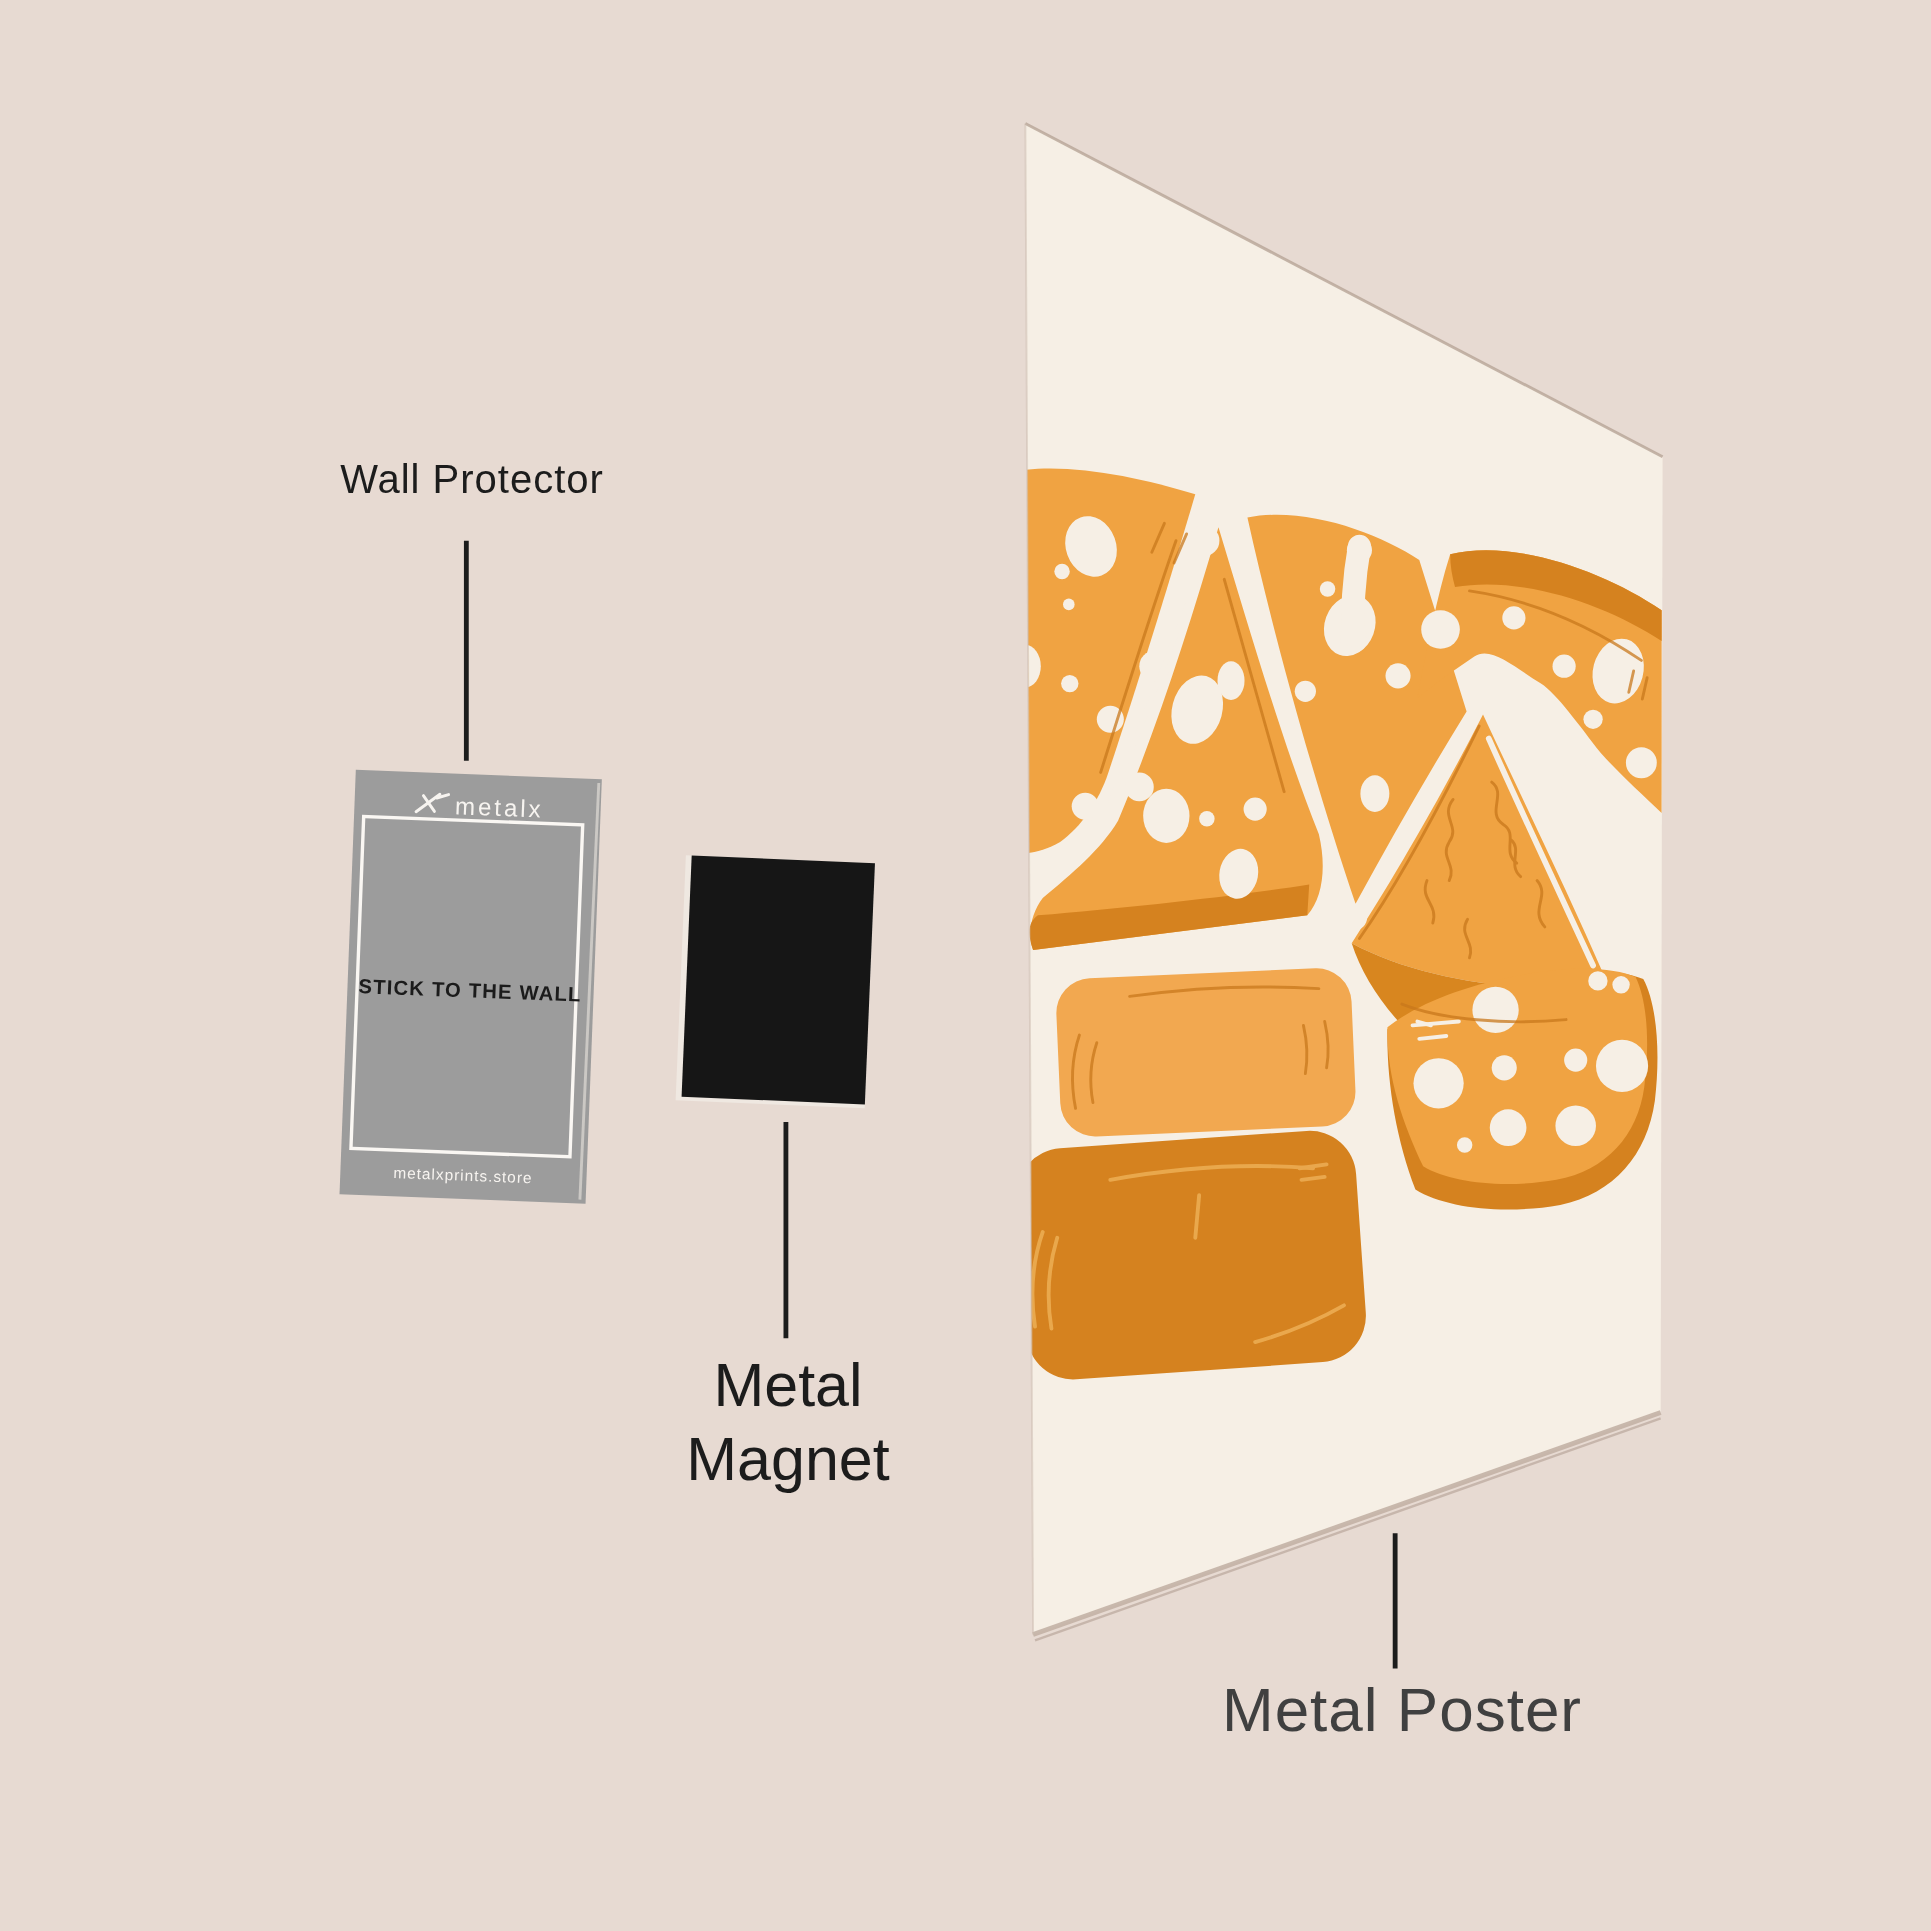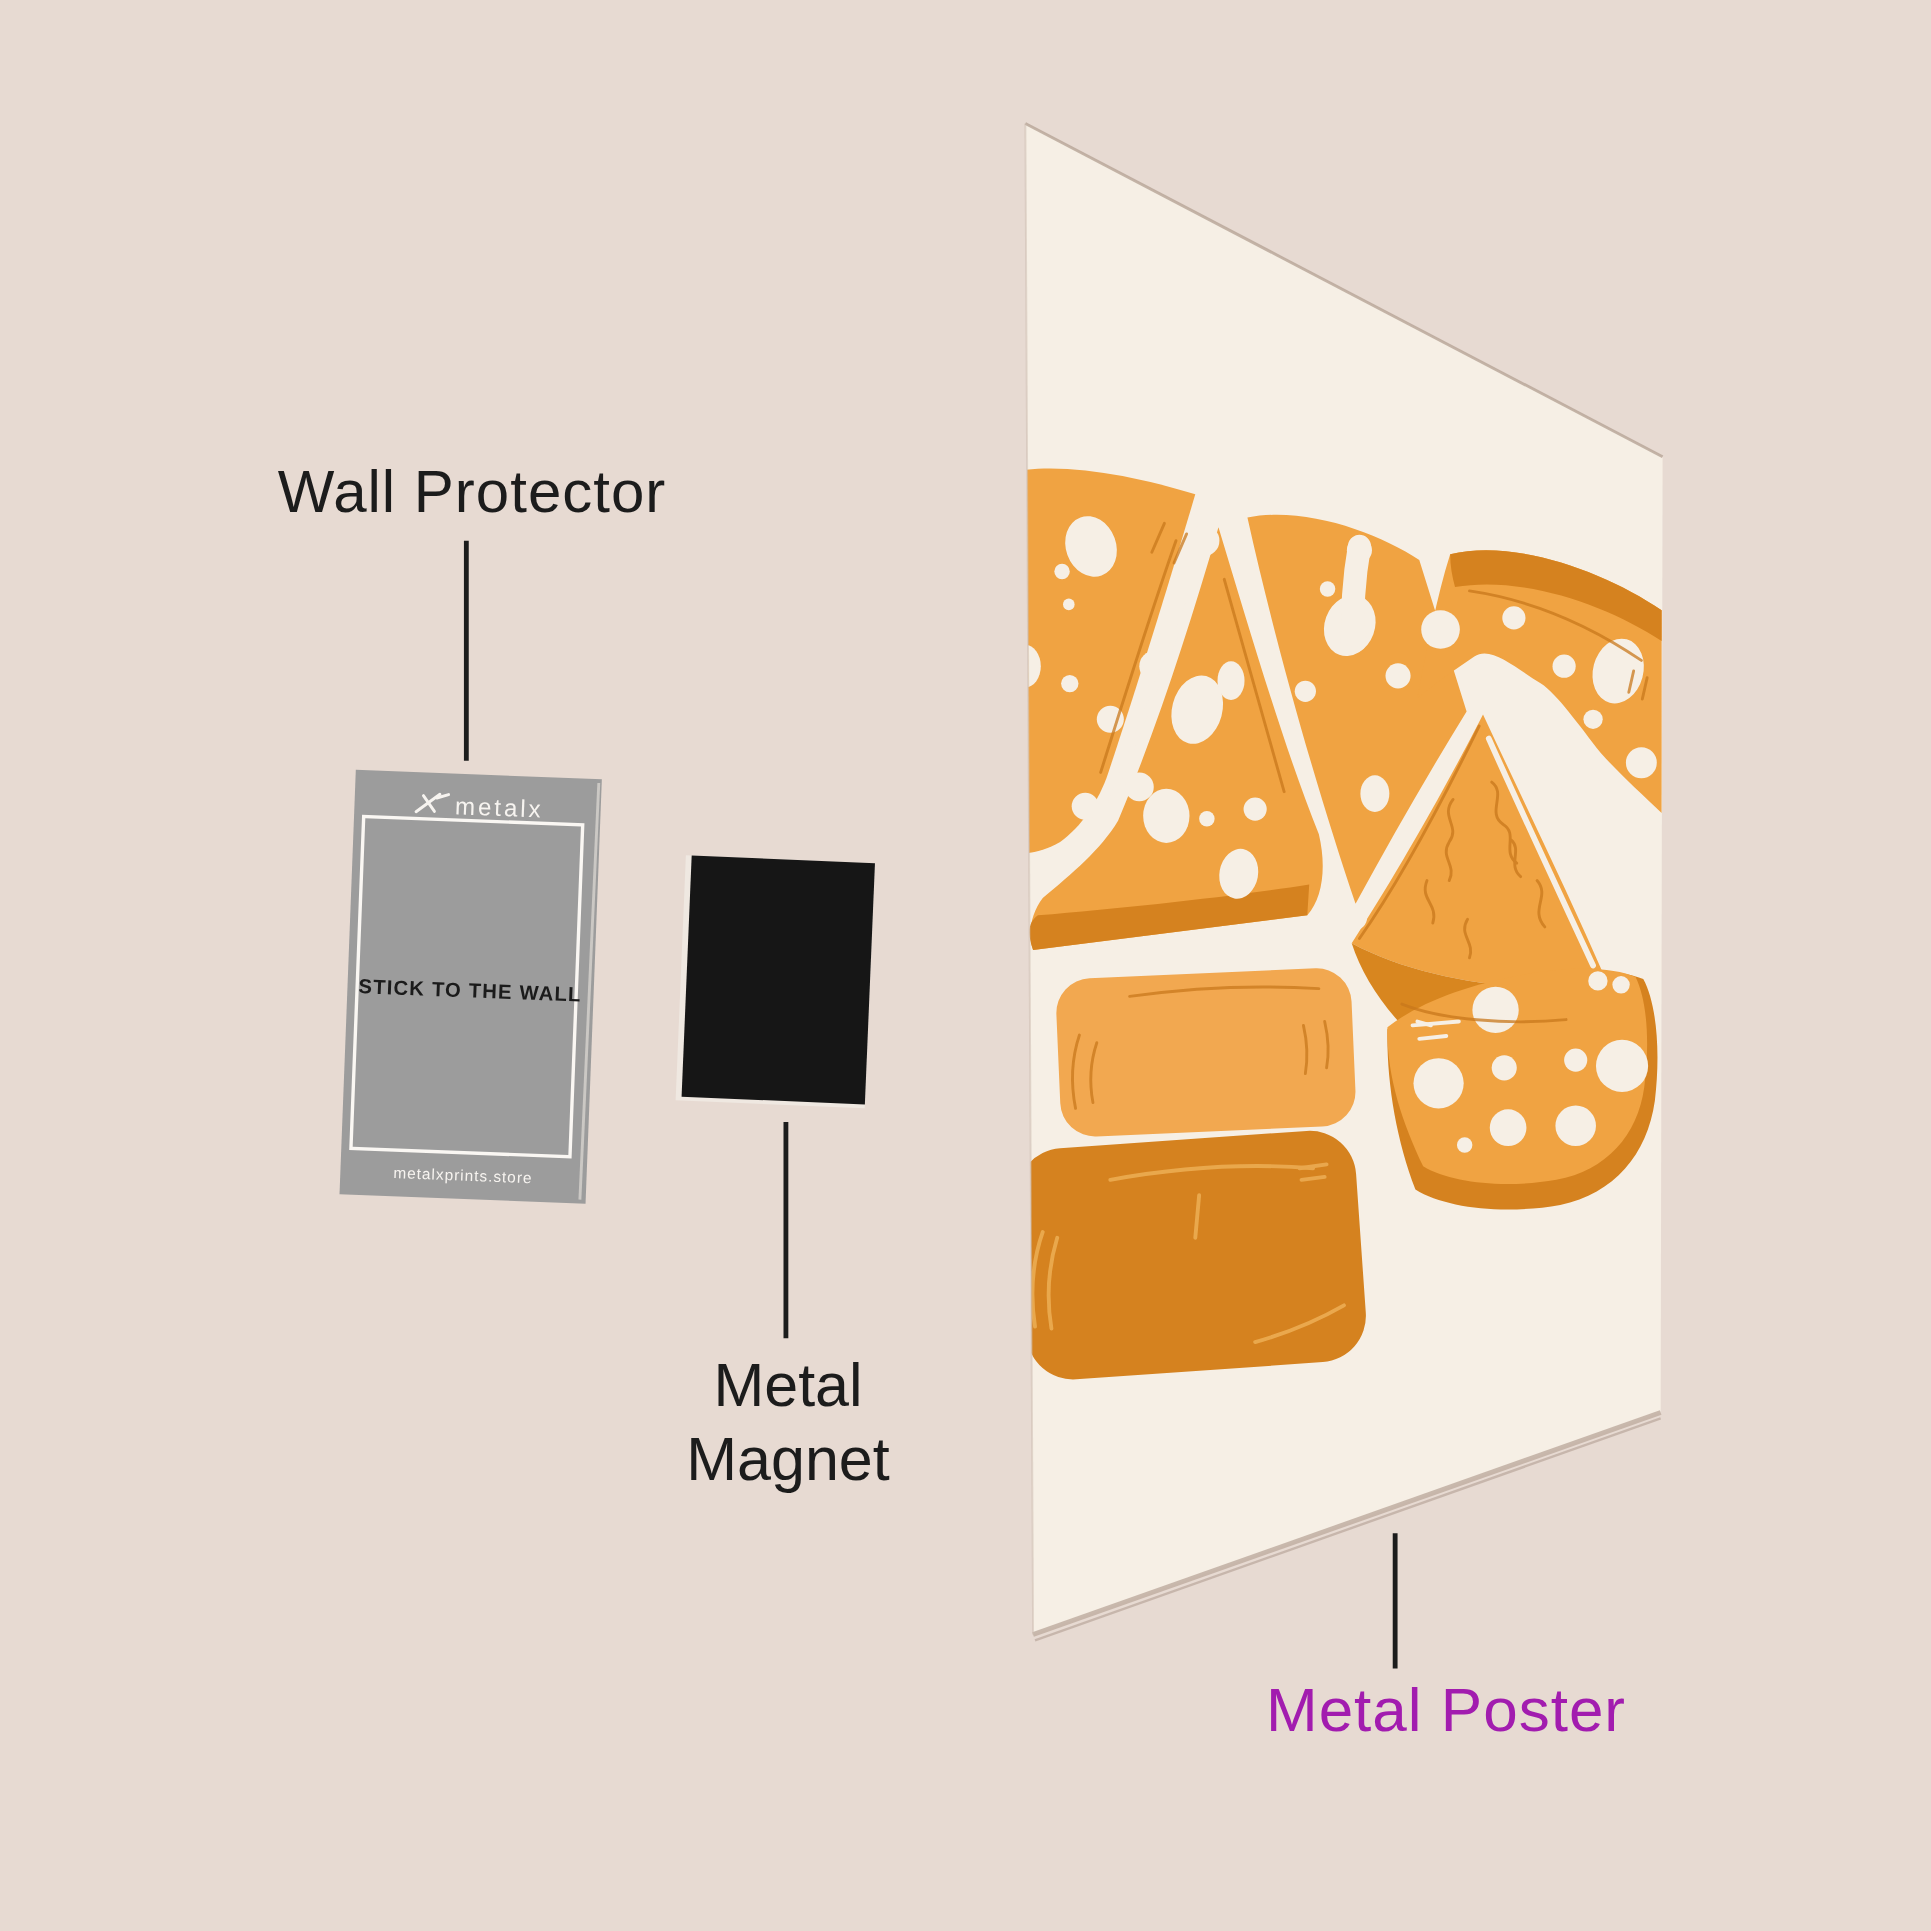--- a/index.html
+++ b/index.html
@@ -1,20 +1,20 @@
 <!DOCTYPE html>
 <html><head>
 <meta charset="utf-8">
 <style>
   html,body{margin:0;padding:0;}
   body{width:1931px;height:1931px;font-family:"Liberation Sans",sans-serif;}
   .scene{position:relative;width:1931px;height:1931px;overflow:hidden;}
   .scene svg{position:absolute;left:0;top:0;}
   .label{position:absolute;font-weight:500;transform:translateX(-50%);text-align:center;color:#1c1c1c;}
-  .label-wall-protector{left:472px;top:457px;font-size:60px;letter-spacing:1px;white-space:nowrap;}
+  .label-wall-protector{left:472px;top:457px;font-size:40px;letter-spacing:1px;white-space:nowrap;}
   .label-strong-magnet{left:788px;top:1348px;font-size:61px;line-height:1.22;width:328px;}
   .label-metal-poster{left:1402px;top:1674px;font-size:62px;letter-spacing:1px;white-space:nowrap;}
   text{font-family:"Liberation Sans",sans-serif;}
 </style>
 </head>
 <body>
 
 <div class="scene" style="background-color: rgb(231, 218, 210);">
 
 <svg width="1931" height="1931" viewBox="0 0 2000 2000">
@@ -182,16 +182,16 @@
 
   <g stroke-width="5" stroke="#1C1C1C">
     <line x1="483" y1="560" x2="483" y2="788"></line>
     <line x1="814" y1="1162" x2="814" y2="1386"></line>
     <line x1="1445" y1="1588" x2="1445" y2="1728"></line>
   </g>
 </svg>
 
 <div class="label label-wall-protector" style="color: rgb(28, 28, 28);">Wall Protector</div>
 <div class="label label-strong-magnet" style="color: rgb(28, 28, 28);">Metal Magnet</div>
-<div class="label label-metal-poster" style="color: #a21caf; margin-left: 44px;">Metal Poster</div>
+<div class="label label-metal-poster" style="color: #404040;">Metal Poster</div>
 
 </div>
 
 
 </body></html>

